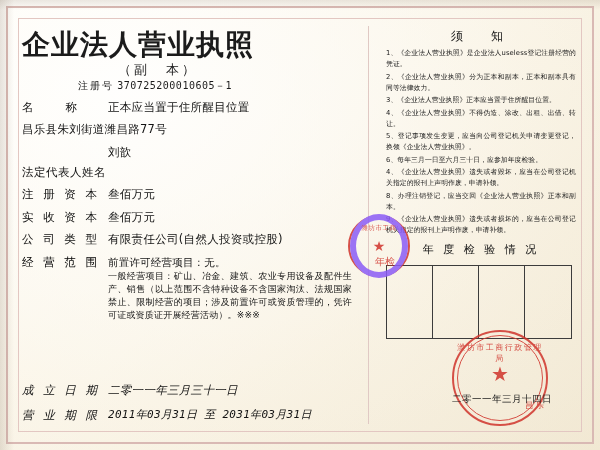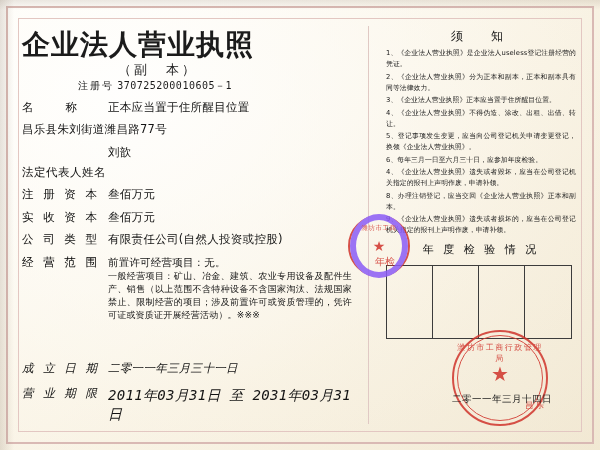--- a/index.html
+++ b/index.html
@@ -99,21 +99,21 @@
   .field-label.wide {
     letter-spacing: 0.5px;
     margin-top: 20px;
   }
   .field-value {
     flex: 1 1 auto;
     letter-spacing: 0.3px;
   }
   .field-value.mono {
     font-family: "DejaVu Sans Mono", "Liberation Mono", monospace;
-    font-size: 14px;
+    font-size: 11px;
   }
   #scope-row {
     margin-top: 7px;
     display: flex;
     align-items: flex-start;
     font-size: 11.5px;
   }
   #scope-block {
     flex: 1 1 auto;
     font-size: 9px;

